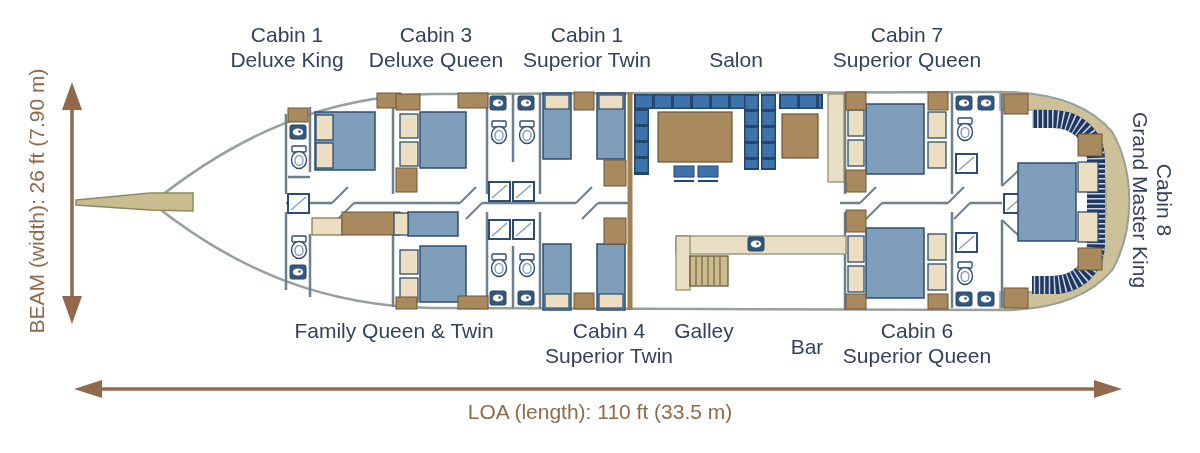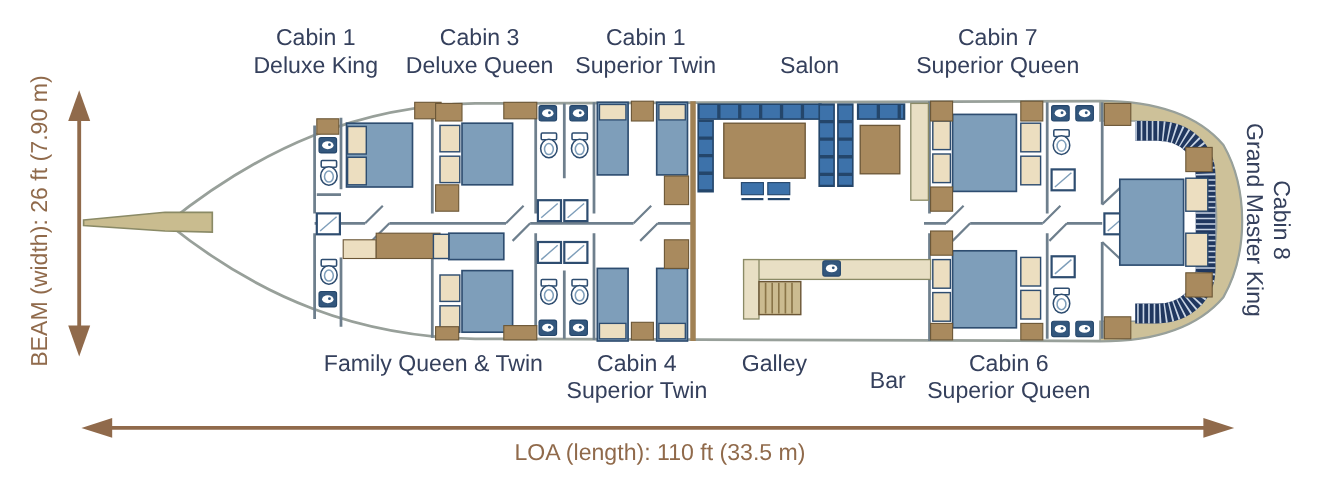--- a/index.html
+++ b/index.html
@@ -264,21 +264,21 @@
     <span>Salon</span>
   </div>
   <div class="lbl" style="left:907px;top:22px">
     <span>Cabin 7</span>
     <span>Superior Queen</span>
   </div>
 
   <div class="lbl" style="left:394px;top:318px">
     <span>Family Queen &amp; Twin</span>
   </div>
-  <div class="lbl" style="left:579px;top:318px">
+  <div class="lbl" style="left:609px;top:318px">
     <span>Cabin 4</span>
     <span>Superior Twin</span>
   </div>
   <div class="lbl" style="left:704px;top:318px">
     <span>Galley</span>
   </div>
   <div class="lbl" style="left:807px;top:334px">
     <span>Bar</span>
   </div>
   <div class="lbl" style="left:917px;top:318px">

